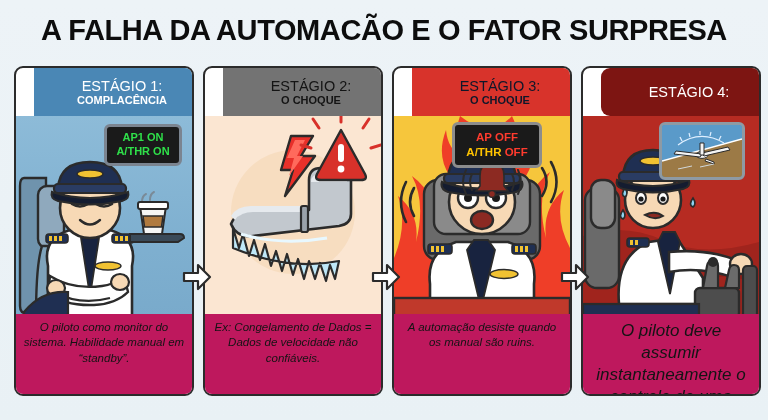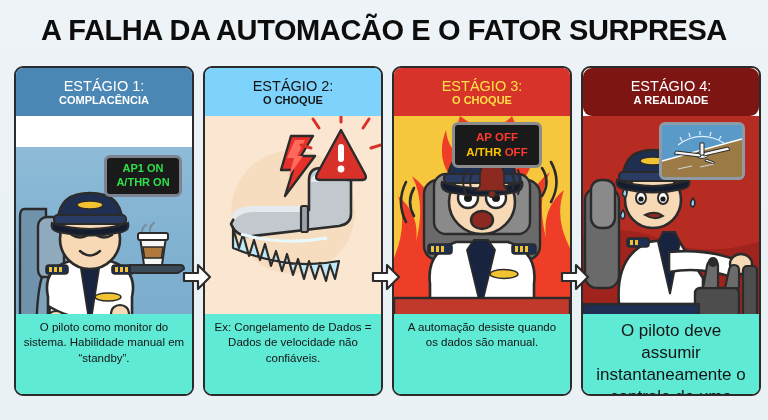--- a/index.html
+++ b/index.html
@@ -26,37 +26,37 @@
     background:#ffffff;
     box-sizing:border-box;
   }
   .p1{left:14px;}
   .p2{left:203px;}
   .p3{left:392px;}
   .p4{left:581px;}
   .phead{
     height:48px;width:100%;display:flex;flex-direction:column;
     align-items:center;justify-content:center;line-height:1.08;
-    box-sizing:border-box;padding-top:2px;
+    box-sizing:border-box;padding-top:2px;margin-left:18px;
   }
   .phead .s1{font-size:14.5px;font-weight:normal;}
   .phead .s2{font-size:11px;font-weight:bold;}
   .h1{background:#4a87b5;color:#fff;}
-  .h2{background:#7dd3fc;color:#141414;}
-  .h3{background:#d8332b;color:#fde047;}
+  .h2{background:#737373;color:#141414;}
+  .h3{background:#d8332b;color:#0f172a;}
   .h4{background:#7d1512;color:#fff;border-radius:9px;}
   .scene{position:relative;width:100%;height:202px;overflow:hidden;}
-  .s-blue{background:linear-gradient(180deg,#8dbbd8 0%,#7fb0d0 60%,#79aacb 100%);margin-top:31px;}
+  .s-blue{background:linear-gradient(180deg,#8dbbd8 0%,#7fb0d0 60%,#79aacb 100%);}
   .s-peach{background:#fbe6d2;}
   .s-fire{background:#f6c63c;}
   .s-dark{background:#b02a22;}
   .caption{
     position:absolute;left:0;bottom:0;width:100%;height:80px;
-    background:#5eead4;display:flex;align-items:flex-start;justify-content:center;
-    padding-top:6px;box-sizing:border-box;
+    background:#be185d;display:flex;align-items:flex-start;justify-content:center;
+    padding-top:6px;box-sizing:border-box;font-style:italic;
   }
   .caption p{
     margin:0;font-size:11.5px;line-height:1.34;color:#141414;text-align:center;
     padding:0 7px;
   }
   .p4 .caption p{font-size:17px;line-height:1.3;}
   .arrow{
     position:absolute;top:196px;width:30px;height:30px;z-index:20;
   }
   .a1{left:182px;} .a2{left:371px;} .a3{left:560px;}
@@ -237,28 +237,27 @@
           </g>
 
           <rect x="0" y="182" width="176" height="22" fill="#c0392b" stroke="#2b2b2b" stroke-width="2.4"></rect>
         </svg>
         <div class="disp d3">
           <span class="r">AP OFF</span>
           <span><span class="y">A/THR </span><span class="r">OFF</span></span>
         </div>
       </div>
       <div class="caption">
-        <p>A automação desiste quando os dados são manual.</p>
+        <p>A automação desiste quando os manual são ruins.</p>
       </div>
     </div>
 
     <div class="panel p4">
       <div class="phead h4">
         <span class="s1">ESTÁGIO 4:</span>
-        <span class="s2">A REALIDADE</span>
       </div>
       <div class="scene s-dark">
         <svg width="176" height="202" viewBox="0 0 176 202">
           <rect x="0" y="0" width="176" height="202" fill="#b62b22"></rect>
           <path d="M0 120 q40 -14 80 4 q40 18 96 2 l0 76 l-176 0 z" fill="#a0241d"></path>
           <path d="M120 150 q20 -6 40 0" fill="none" stroke="#8e1f19" stroke-width="3"></path>
           <path d="M118 162 q22 -6 44 0" fill="none" stroke="#8e1f19" stroke-width="3"></path>
 
           <rect x="2" y="72" width="34" height="100" rx="12" fill="#6a6a6a" stroke="#2b2b2b" stroke-width="2.4"></rect>
           <rect x="8" y="64" width="24" height="48" rx="10" fill="#8a8a8a" stroke="#2b2b2b" stroke-width="2.4"></rect>

